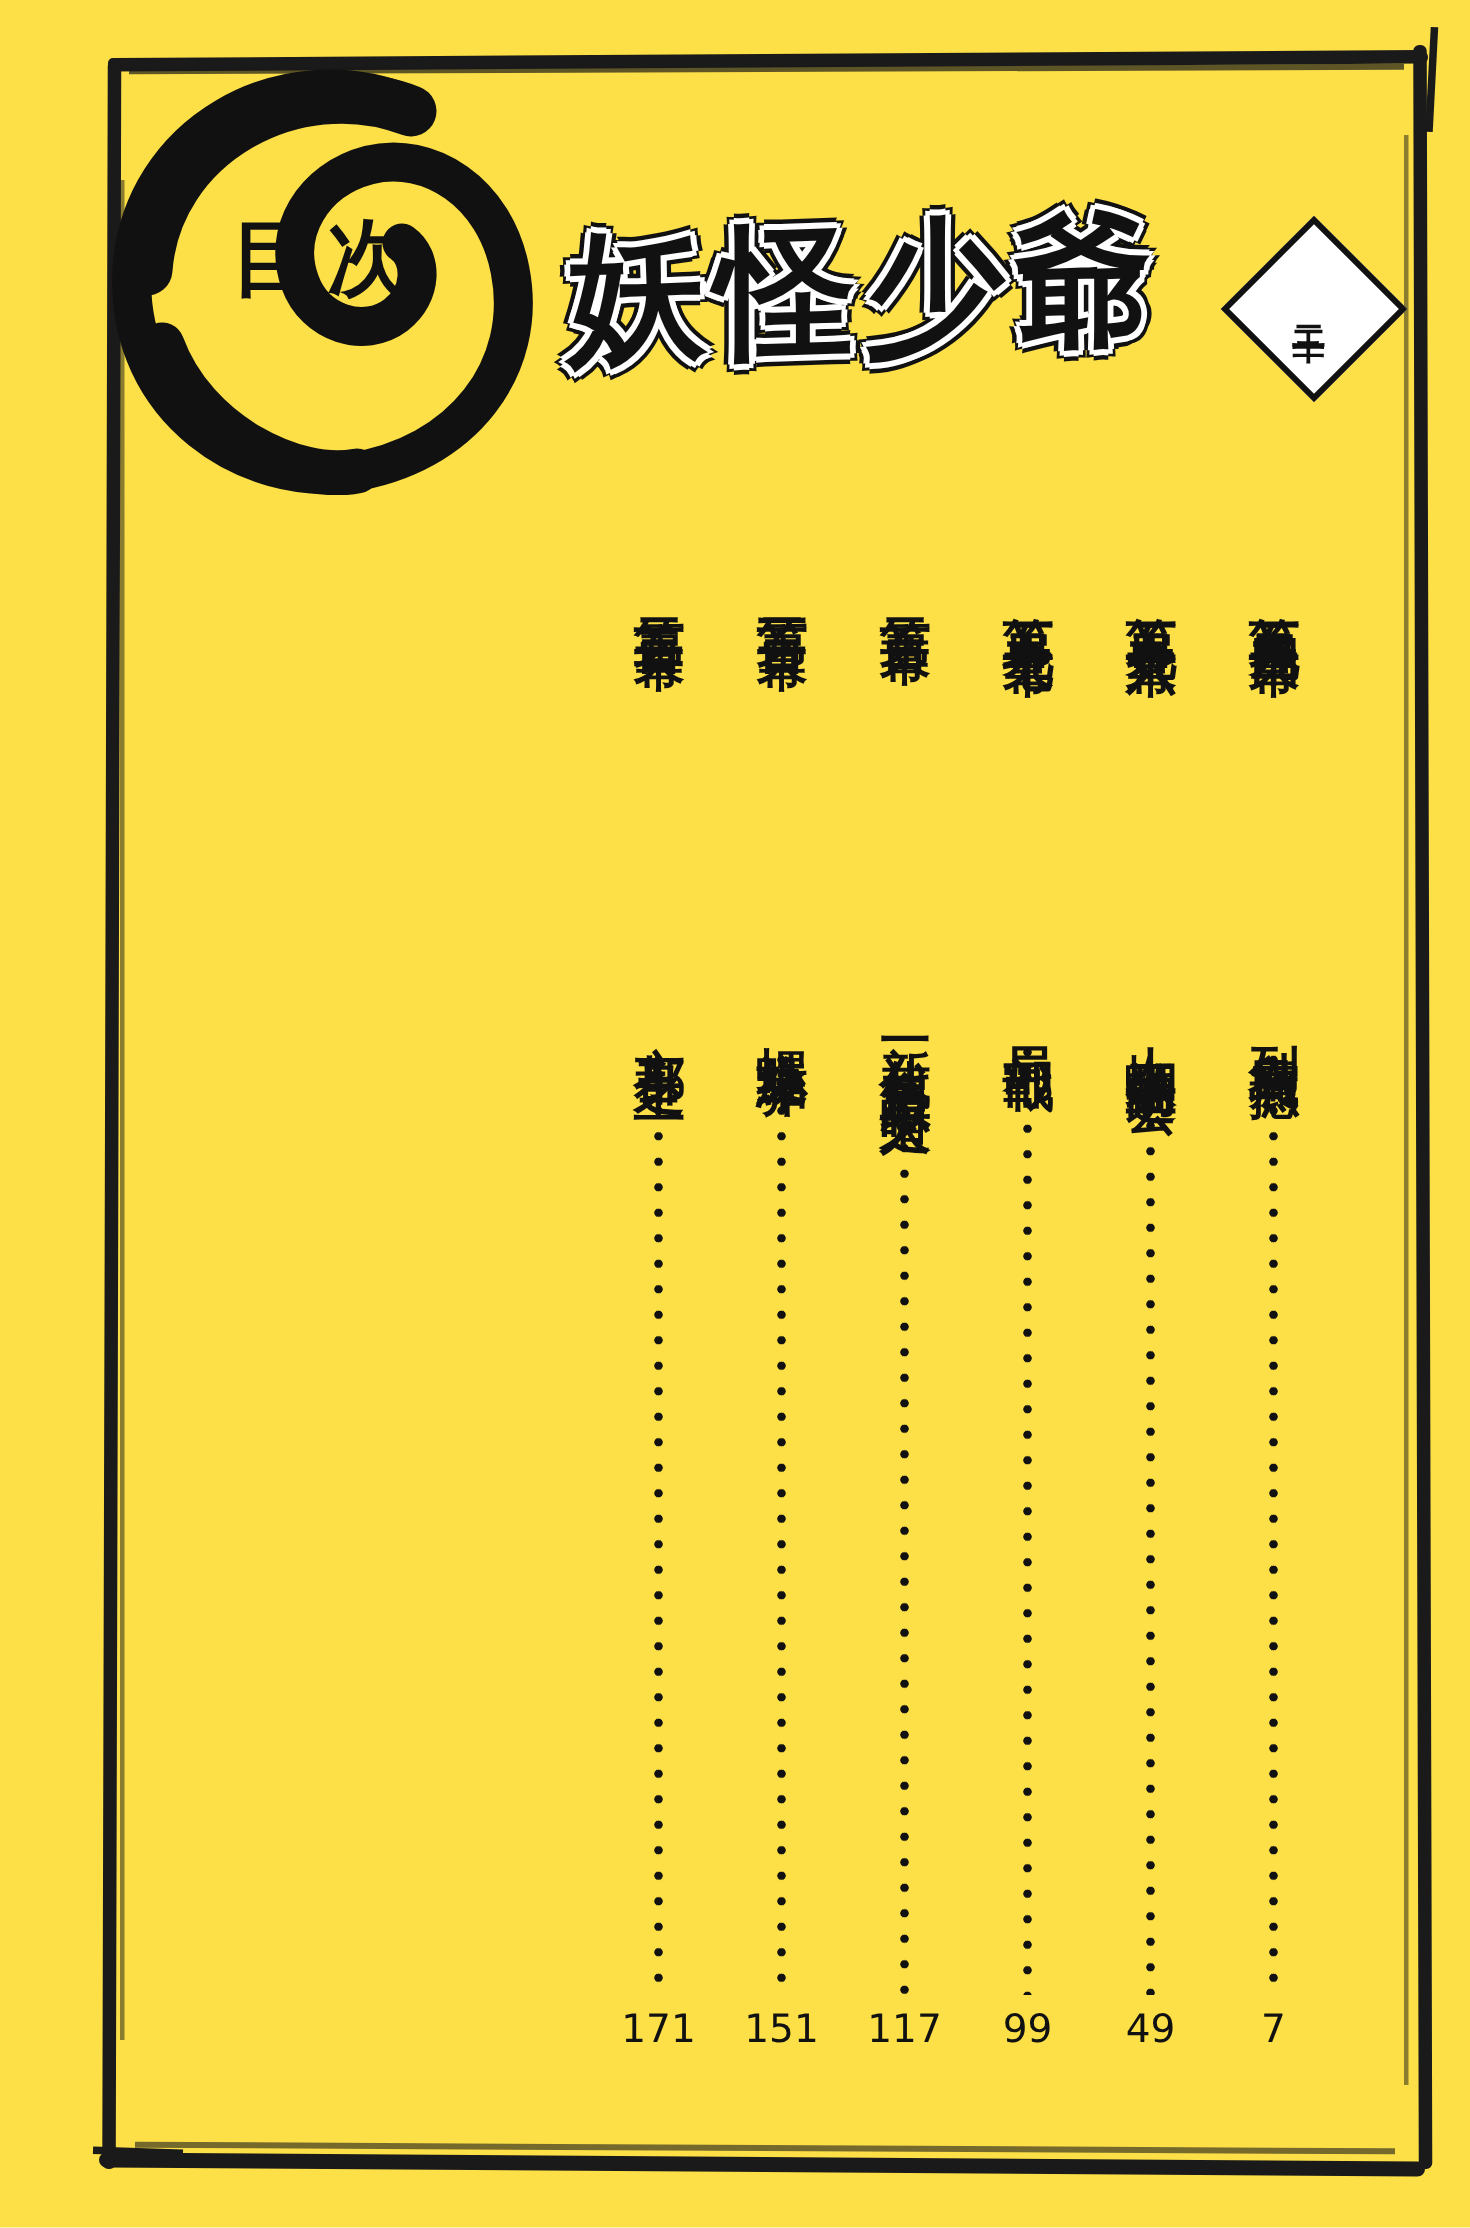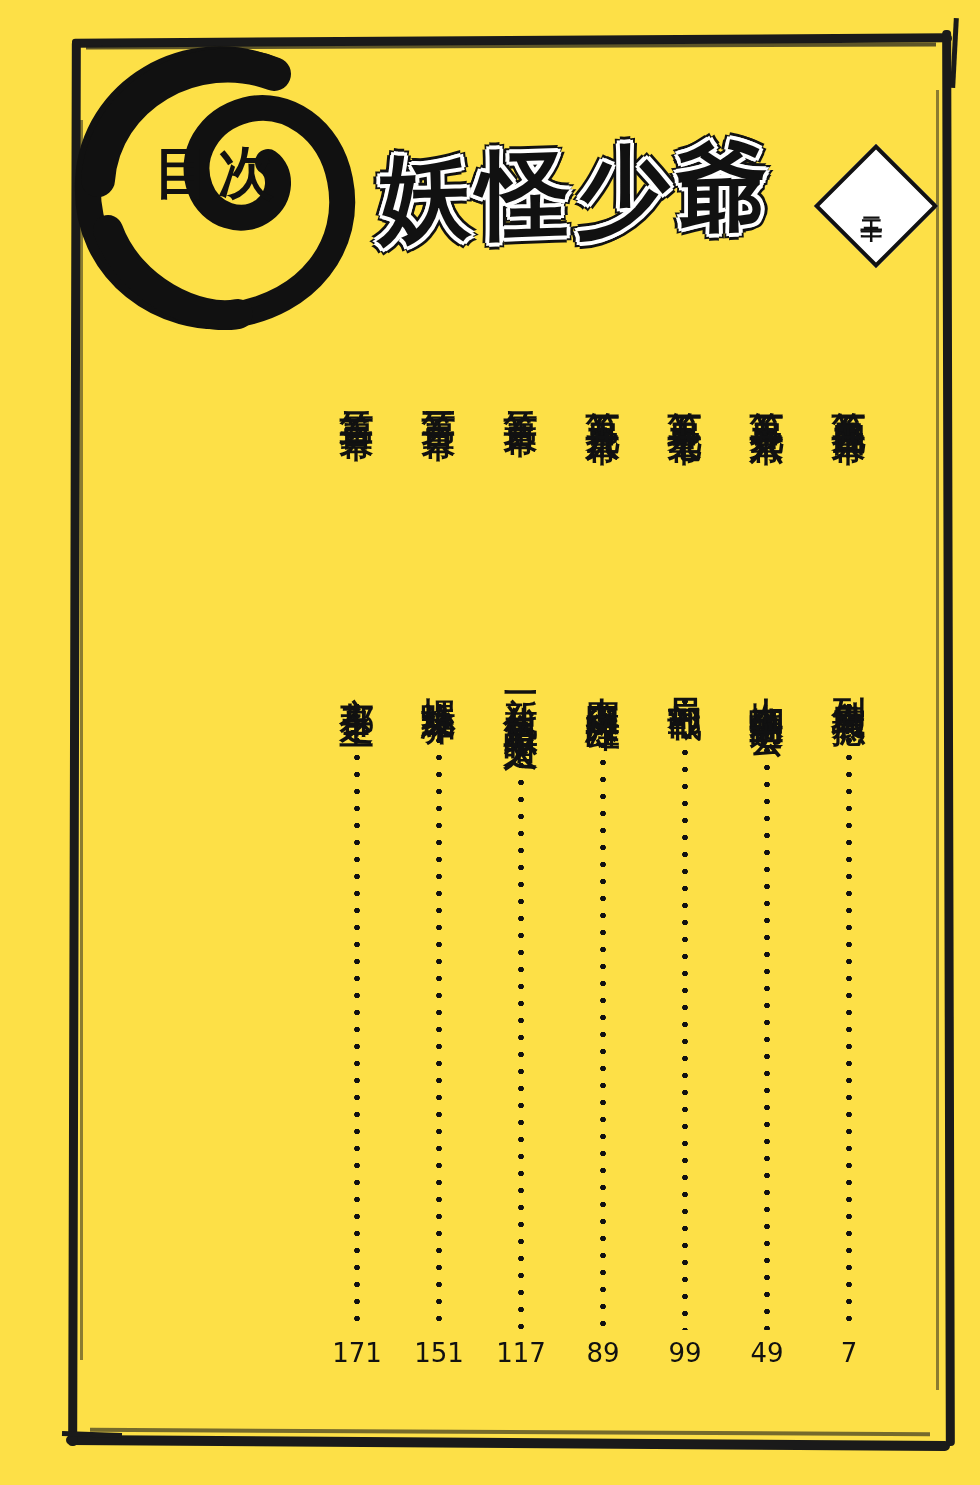--- a/index.html
+++ b/index.html
@@ -262,26 +262,20 @@
         <div class="toc-dots"></div>
         <div class="toc-page">49</div>
       </div>
       <div class="toc-entry">
         <div class="toc-chapter">第百九十七幕</div>
         <div class="toc-title">局部戰</div>
         <div class="toc-dots"></div>
         <div class="toc-page">99</div>
       </div>
       <div class="toc-entry">
-        <div class="toc-chapter">第百九十八幕</div>
-        <div class="toc-title">由羅與陸雄</div>
-        <div class="toc-dots"></div>
-        <div class="toc-page">89</div>
-      </div>
-      <div class="toc-entry">
         <div class="toc-chapter">第二百幕</div>
         <div class="toc-title">新一代肩負黑暗之人</div>
         <div class="toc-dots"></div>
         <div class="toc-page">117</div>
       </div>
       <div class="toc-entry">
         <div class="toc-chapter">第二百一幕</div>
         <div class="toc-title">螺旋結界</div>
         <div class="toc-dots"></div>
         <div class="toc-page">151</div>

